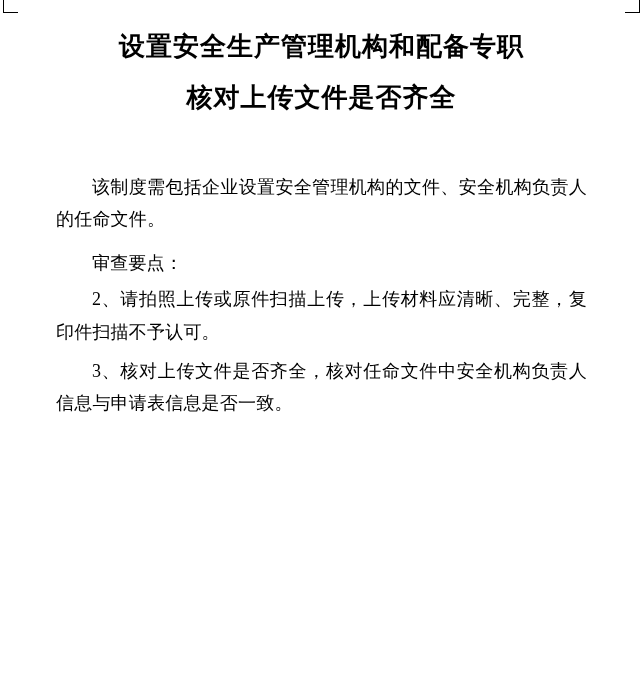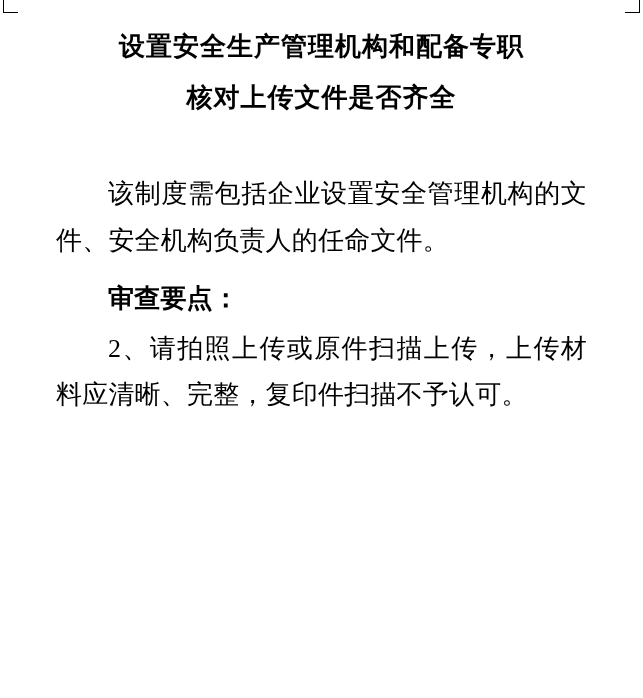--- a/index.html
+++ b/index.html
@@ -66,30 +66,30 @@
   .doc-title .title-line {
     display: block;
   }
 
   .body-block {
     margin-top: 48px;
   }
 
   p.para {
     margin: 0 0 7px 0;
-    font-size: 26px;
+    font-size: 18px;
     line-height: 1.78;
     text-align: justify;
     text-justify: inter-ideograph;
     text-indent: 2em;
     letter-spacing: 0.2px;
   }
 
   p.para.heading {
-    font-weight: bold;
+    font-weight: normal;
     text-indent: 2em;
     margin-top: 12px;
     margin-bottom: 4px;
   }
 
   p.para.spaced {
   }
 </style>
 </head>
 <body>
@@ -103,15 +103,16 @@
 
   <h1 class="doc-title">
     <span class="title-line">设置安全生产管理机构和配备专职</span>
     <span class="title-line">核对上传文件是否齐全</span>
   </h1>
 
   <div class="body-block">
     <p class="para">该制度需包括企业设置安全管理机构的文件、安全机构负责人的任命文件。</p>
     <p class="para heading">审查要点：</p>
     <p class="para spaced">2、请拍照上传或原件扫描上传，上传材料应清晰、完整，复印件扫描不予认可。</p>
+    <p class="para spaced">3、核对上传文件是否齐全，核对任命文件中安全机构负责人信息与申请表信息是否一致。</p>
   </div>
 
 </div>
 
 </body></html>

